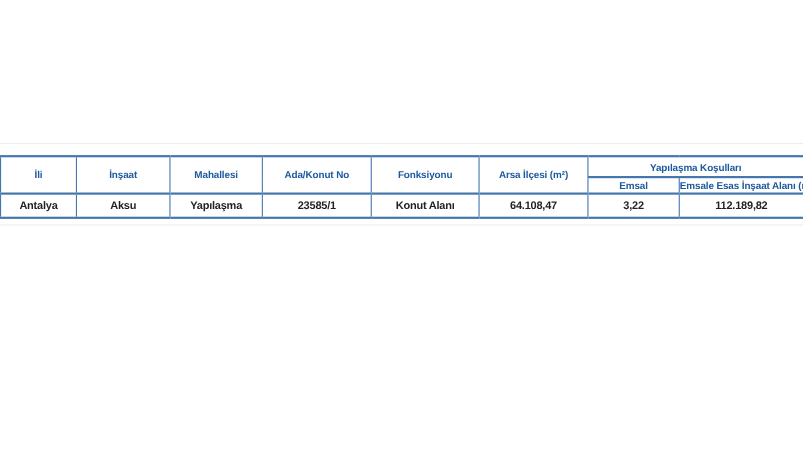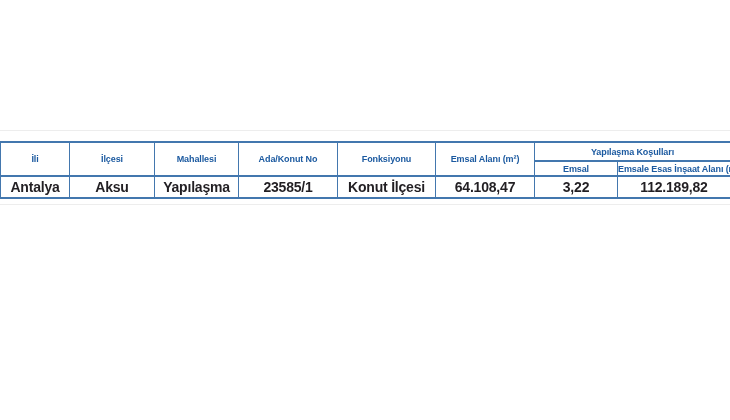--- a/index.html
+++ b/index.html
@@ -40,21 +40,21 @@
     color: #1c5aa0;
     font-size: 9px;
     font-weight: bold;
     letter-spacing: -0.1px;
   }
   tr.header-row-1 { height: 19px; }
   tr.header-row-2 { height: 15px; }
   tr.data-row { height: 22px; }
   tr.data-row td {
     color: #221f23;
-    font-size: 14px;
+    font-size: 10px;
     font-weight: bold;
     letter-spacing: -0.2px;
   }
 
   col.c-ili      { width: 69px; }
   col.c-ilcesi   { width: 85px; }
   col.c-mahalle  { width: 84px; }
   col.c-ada      { width: 99px; }
   col.c-fonk     { width: 98px; }
   col.c-arsa     { width: 99px; }
@@ -77,37 +77,37 @@
           <col class="c-mahalle">
           <col class="c-ada">
         <col class="c-fonk">
           <col class="c-arsa">
           <col class="c-emsal">
           <col class="c-emsale">
       </colgroup>
       <tbody>
           <tr class="header-row-1">
         <th rowspan="2">İli</th>
-        <th rowspan="2">İlçesi</th>
+        <th rowspan="2">İnşaat</th>
         <th rowspan="2">Mahallesi</th>
         <th rowspan="2">Ada/Konut No</th>
         <th rowspan="2">Fonksiyonu</th>
-        <th rowspan="2">Emsal Alanı (m²)</th>
+        <th rowspan="2">Arsa İlçesi (m²)</th>
         <th colspan="2">Yapılaşma Koşulları</th>
       </tr>
       <tr class="header-row-2">
         <th>Emsal</th>
         <th>Emsale Esas İnşaat Alanı (m²)</th>
       </tr>
       <tr class="data-row">
         <td>Antalya</td>
         <td>Aksu</td>
         <td>Yapılaşma</td>
         <td>23585/1</td>
-        <td>Konut İlçesi</td>
+        <td>Konut Alanı</td>
         <td>64.108,47</td>
         <td>3,22</td>
         <td>112.189,82</td>
       </tr>
     </tbody>
       </table>
   </div>
 
 </div>
 

